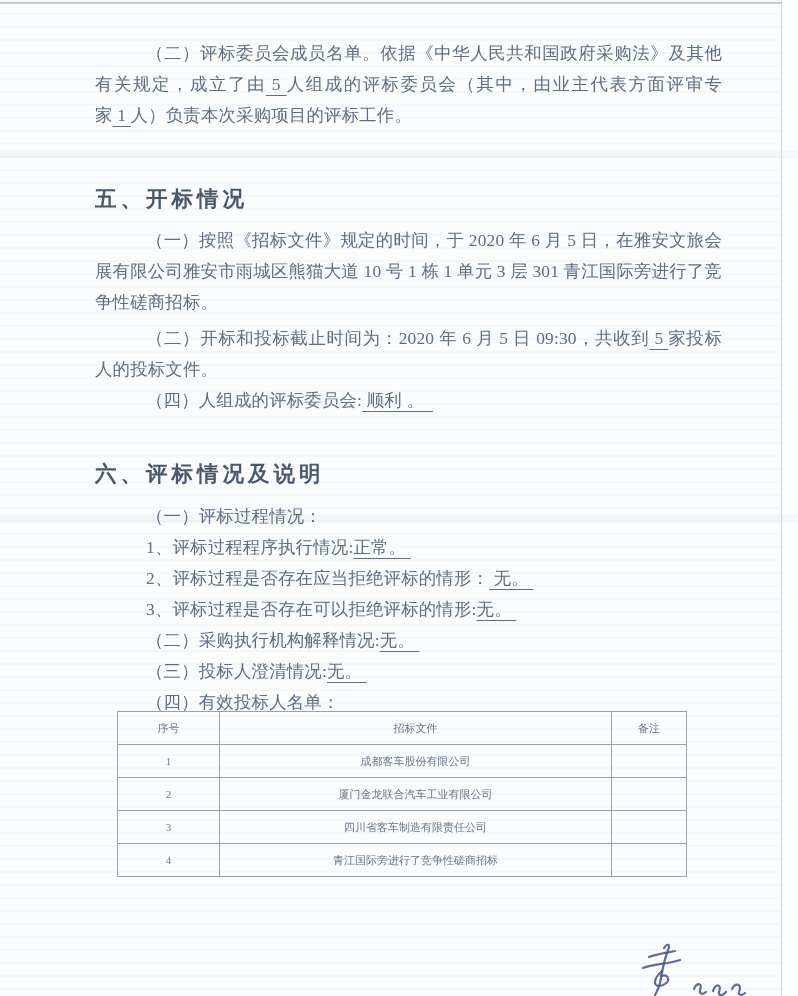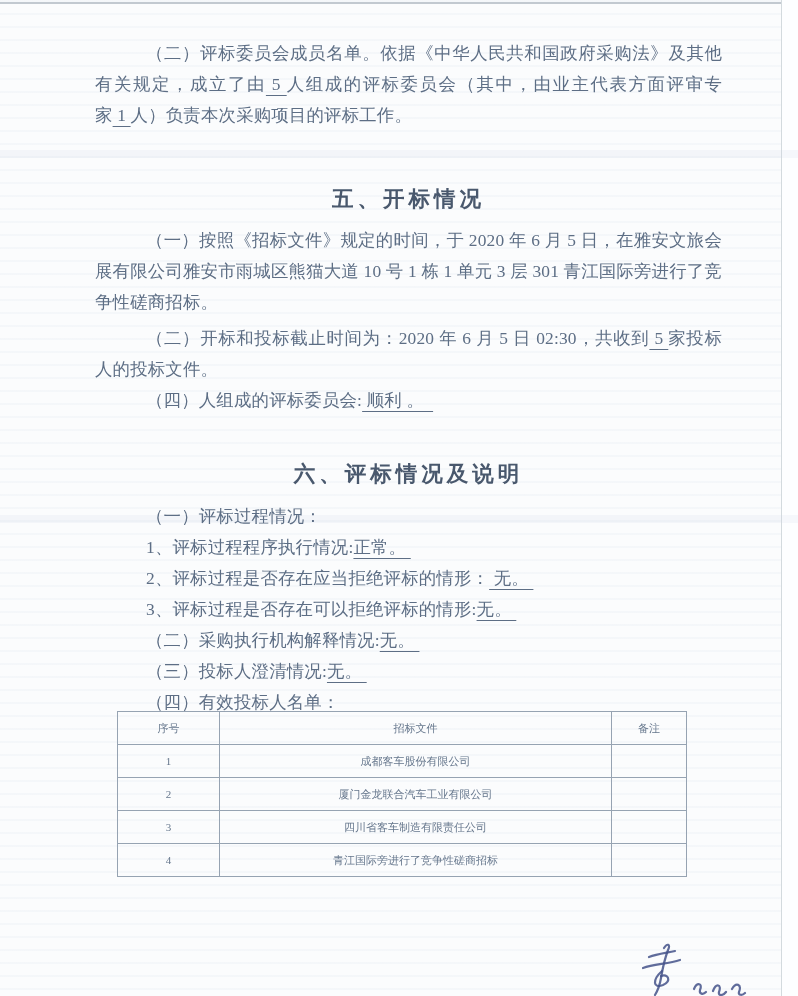--- a/index.html
+++ b/index.html
@@ -21,21 +21,21 @@
   .scan-band { position:absolute; left:0; width:100%; height:8px;
     background:rgba(203,214,228,0.16); }
   .content { position:absolute; left:95px; top:38px; width:627px; }
   p.body {
     margin:0; font-size:17.4px; line-height:31px;
     text-align:justify; text-indent:51px;
     letter-spacing:0.2px;
   }
   p.m5 { margin-top:5px; }
   h2.sec {
-    margin:0; text-align:center; font-size:21.5px; line-height:30px;
+    margin:0; text-align:left; font-size:21.5px; line-height:30px;
     font-weight:bold; color:#49586d; letter-spacing:4px;font-family:Liberation Serif, serif;
   }
   h2.sec5 { margin:53px 0 11px 0; }
   h2.sec6 { margin:43px 0 12px 0; }
   .u { text-decoration:underline; text-decoration-thickness:1px; text-underline-offset:5px; }
   table.bidders {
     border-collapse:collapse; table-layout:fixed;
     width:566px; margin:-7px 0 0 22px;
     font-size:11px; color:#65768c;
   }
@@ -60,21 +60,21 @@
   <div class="scan-band" style="top:515px;"></div>
 
   <div class="content">
 
     <p class="body"><span>（二）评标委员会成员名单。依据《中华人民共和国政府采购法》及其他有关规定，成立了由</span><span class="u">&nbsp;5&nbsp;</span><span>人组成的评标委员会（其中，由业主代表方面评审专家</span><span class="u">&nbsp;1&nbsp;</span><span>人）负责本次采购项目的评标工作。</span></p>
 
     <h2 class="sec sec5">五、开标情况</h2>
 
     <p class="body">（一）按照《招标文件》规定的时间，于 2020 年 6 月 5 日，在雅安文旅会展有限公司雅安市雨城区熊猫大道 10 号 1 栋 1 单元 3 层 301 青江国际旁进行了竞争性磋商招标。</p>
 
-    <p class="body m5"><span>（二）开标和投标截止时间为：2020 年 6 月 5 日 02:30，共收到</span><span class="u">&nbsp;5&nbsp;</span><span>家投标人的投标文件。</span></p>
+    <p class="body m5"><span>（二）开标和投标截止时间为：2020 年 6 月 5 日 09:30，共收到</span><span class="u">&nbsp;5&nbsp;</span><span>家投标人的投标文件。</span></p>
 
 
     <p class="body"><span>（四）人组成的评标委员会:</span><span class="u">&nbsp;顺利&nbsp;。&nbsp;&nbsp;</span></p>
 
     <h2 class="sec sec6">六、评标情况及说明</h2>
 
     <p class="body">（一）评标过程情况：</p>
 
     <p class="body"><span>1、评标过程程序执行情况:</span><span class="u">正常。&nbsp;</span></p>
 

